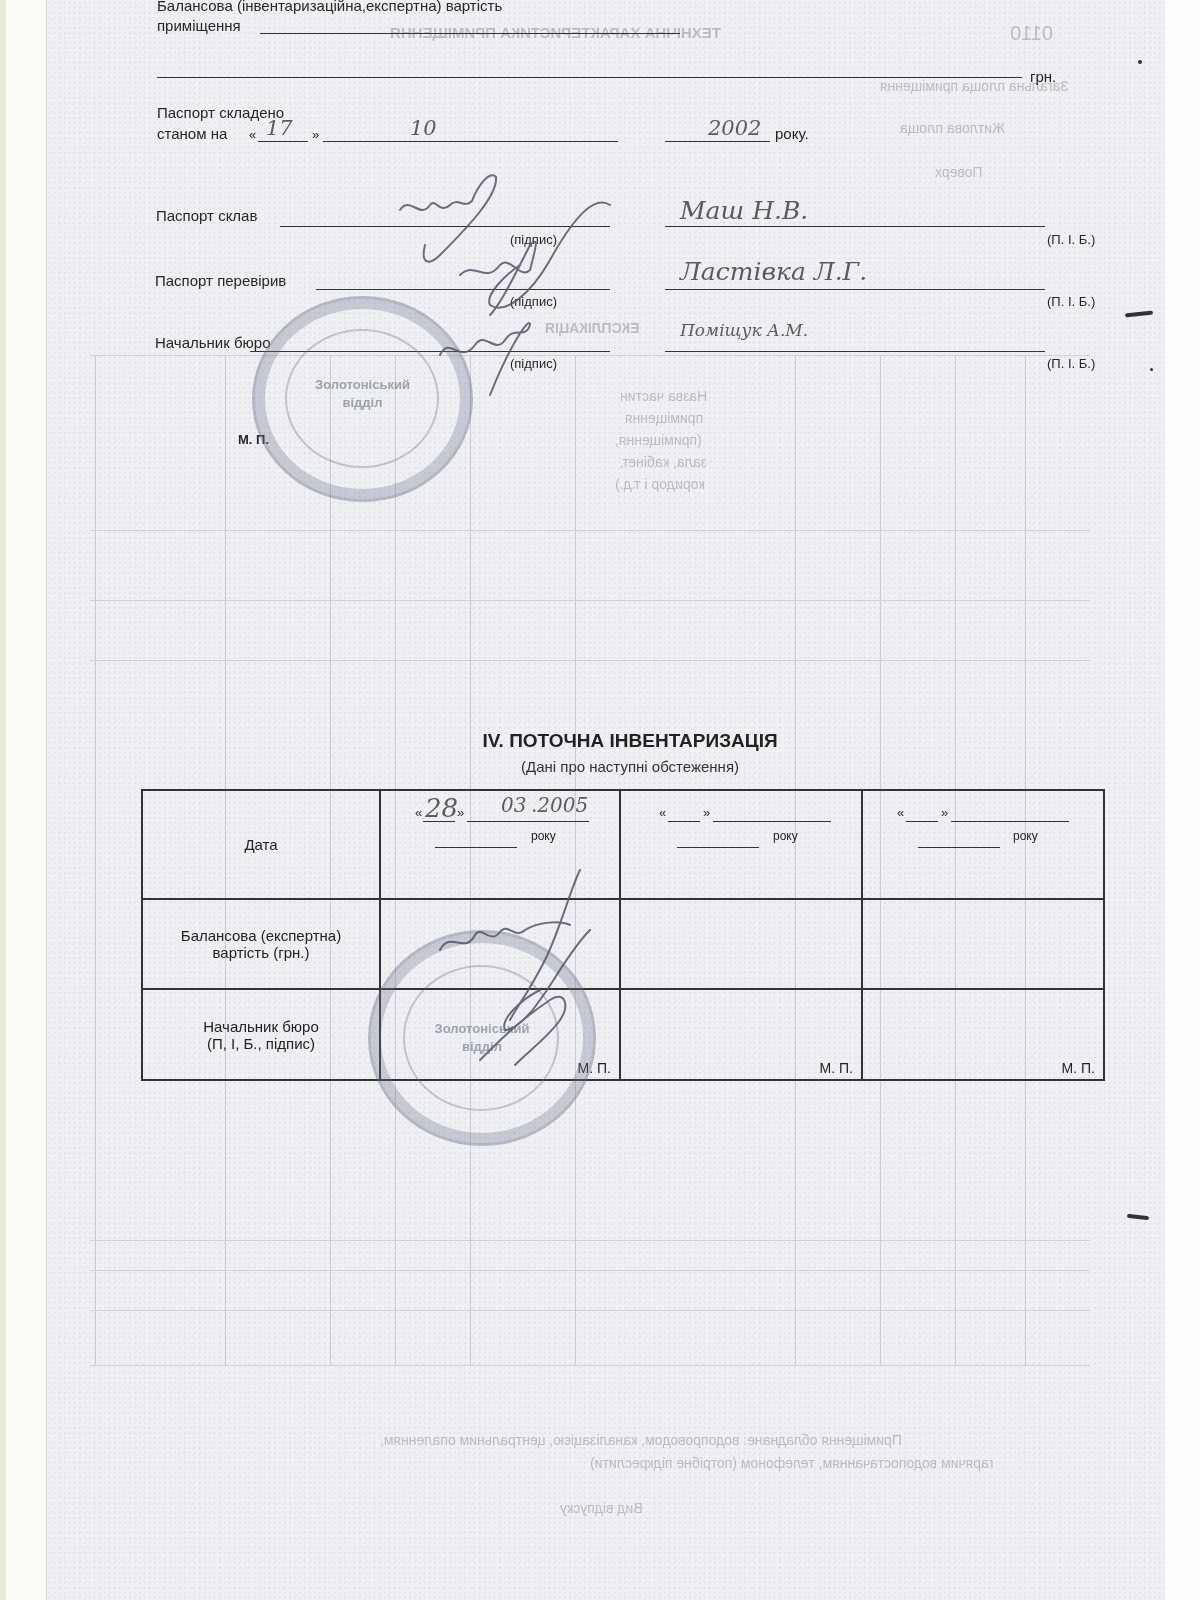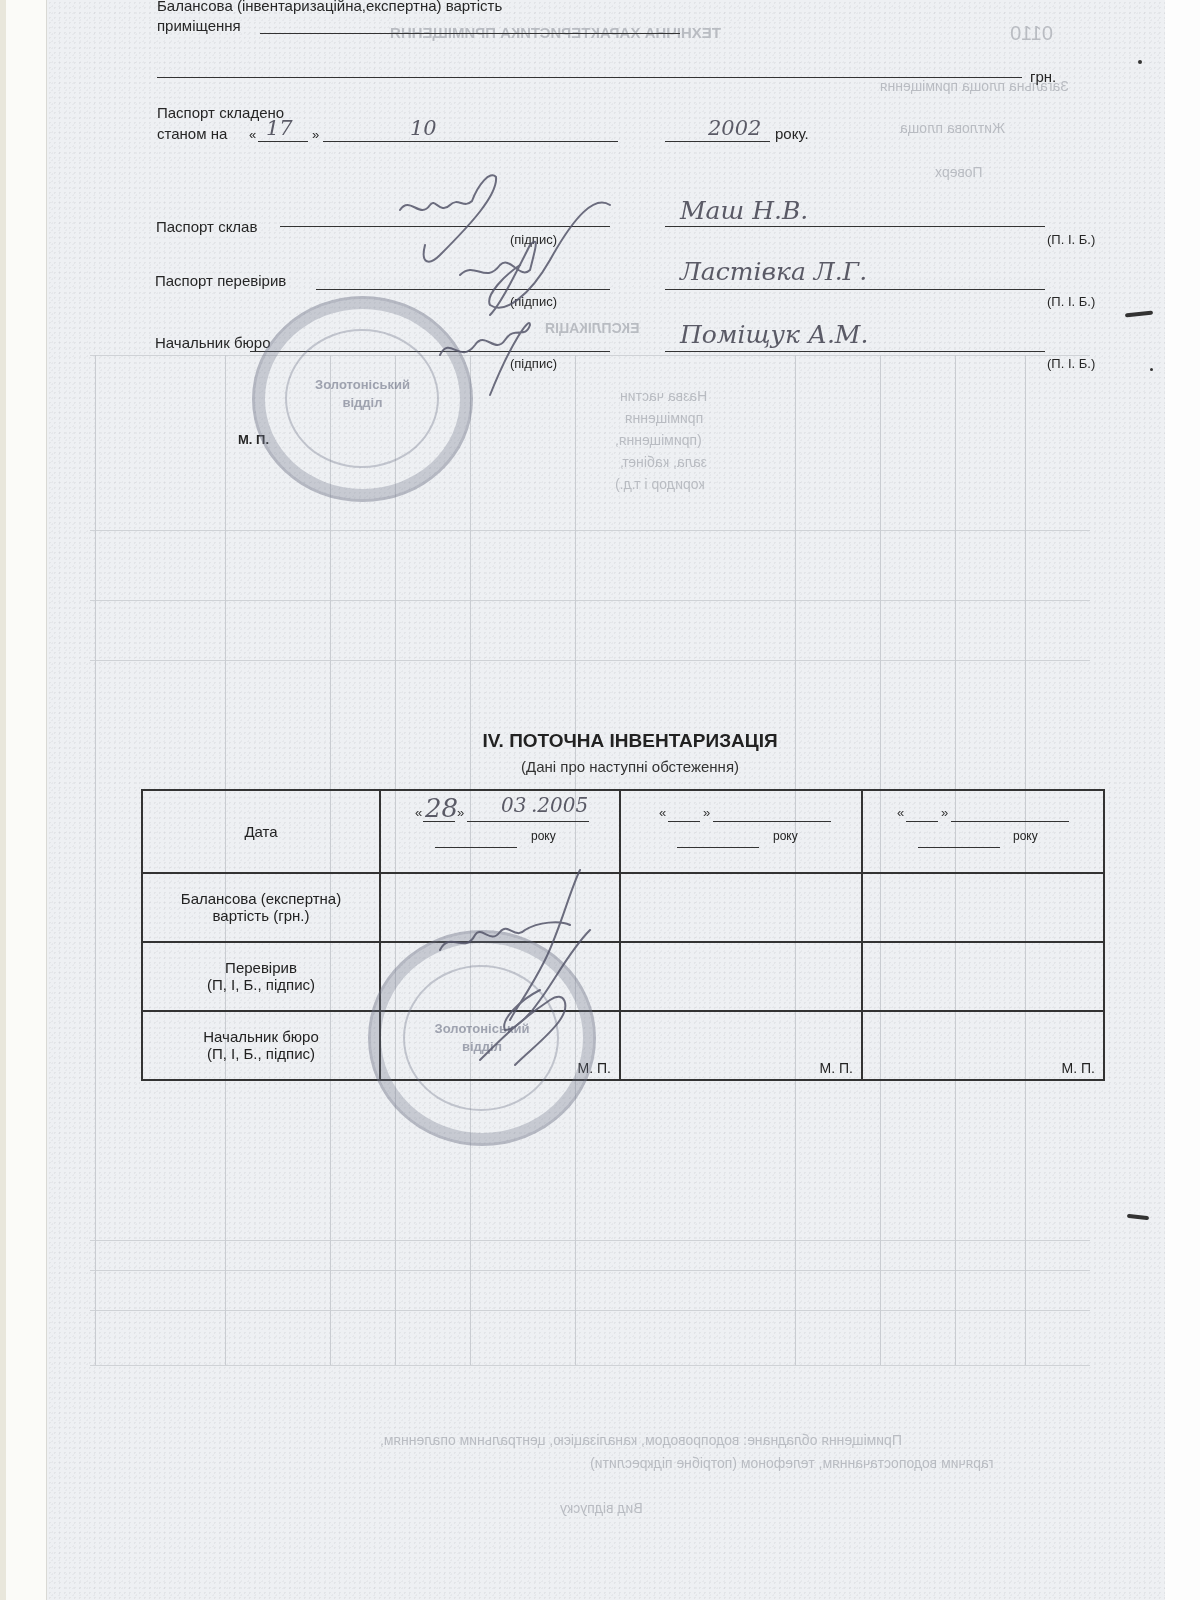--- a/index.html
+++ b/index.html
@@ -125,42 +125,42 @@
 <div class="hand" style="left:266px; top:116px; font-size:21px;">17</div>
 <div class="line" style="left:258px; top:141px; width:50px;"></div>
 <div class="txt small" style="left:312px; top:127px;">»</div>
 <div class="hand" style="left:410px; top:116px; font-size:21px;">10</div>
 <div class="line" style="left:323px; top:141px; width:295px;"></div>
 <div class="hand" style="left:708px; top:116px; font-size:21px;">2002</div>
 <div class="line" style="left:665px; top:141px; width:105px;"></div>
 <div class="txt" style="left:775px; top:125px;">року.</div>
 
 <div>
-  <div class="txt" style="left:156px; top:218px;">Паспорт склав</div>
+  <div class="txt" style="left:156px; top:207px;">Паспорт склав</div>
   <div class="line" style="left:280px; top:226px; width:330px;"></div>
   <div class="txt small" style="left:510px; top:232px;">(підпис)</div>
   <div class="hand" style="left:680px; top:196px; font-size:25px;">Маш Н.В.</div>
   <div class="line" style="left:665px; top:226px; width:380px;"></div>
   <div class="txt small" style="left:1047px; top:232px;">(П. І. Б.)</div>
 </div>
 
 <div>
   <div class="txt" style="left:155px; top:272px;">Паспорт перевірив</div>
   <div class="line" style="left:316px; top:289px; width:294px;"></div>
   <div class="txt small" style="left:510px; top:294px;">(підпис)</div>
   <div class="hand" style="left:680px; top:257px; font-size:25px;">Ластівка Л.Г.</div>
   <div class="line" style="left:665px; top:289px; width:380px;"></div>
   <div class="txt small" style="left:1047px; top:294px;">(П. І. Б.)</div>
 </div>
 
 <div>
   <div class="txt" style="left:155px; top:334px;">Начальник бюро</div>
   <div class="line" style="left:250px; top:351px; width:360px;"></div>
   <div class="txt small" style="left:510px; top:356px;">(підпис)</div>
-  <div class="hand" style="left:680px; top:320px; font-size:25px;">Поміщук А.М.</div>
+  <div class="hand" style="left:680px; top:320px; font-size:17px;">Поміщук А.М.</div>
   <div class="line" style="left:665px; top:351px; width:380px;"></div>
   <div class="txt small" style="left:1047px; top:356px;">(П. І. Б.)</div>
 </div>
 
 <div class="txt small" style="left:238px; top:432px; font-weight:bold;">М. П.</div>
 
 <div class="stamp" style="left:252px; top:296px; width:215px; height:200px;">
   <div class="stamp-inner" style="left:30px; top:30px; width:150px; height:135px;"></div>
   <div class="stamp-text" style="top:78px;">Золотоніський</div>
   <div class="stamp-text" style="top:96px;">відділ</div>
@@ -216,26 +216,20 @@
       <span class="roku" style="left:150px; top:38px;">року</span>
     </td>
   </tr>
   <tr class="row">
     <td><span>Балансова (експертна)</span><br><span>вартість (грн.)</span></td>
     <td></td>
     <td></td>
     <td></td>
   </tr>
   <tr class="row">
-    <td><span>Перевірив</span><br><span>(П, І, Б., підпис)</span></td>
-    <td></td>
-    <td></td>
-    <td></td>
-  </tr>
-  <tr class="row">
     <td><span>Начальник бюро</span><br><span>(П, І, Б., підпис)</span></td>
     <td>
           <span class="mp">М. П.</span>
         </td>
     <td>
           <span class="mp">М. П.</span>
         </td>
     <td>
           <span class="mp">М. П.</span>
         </td>

